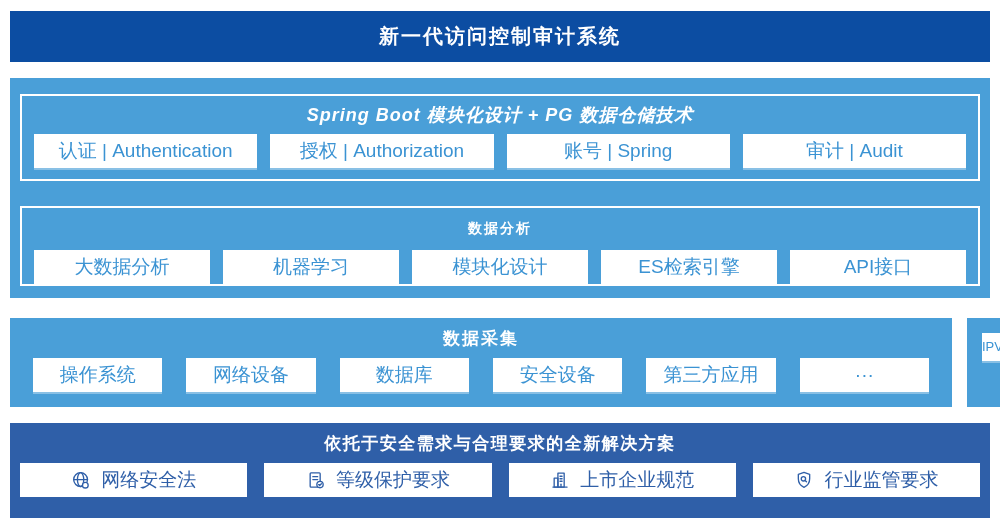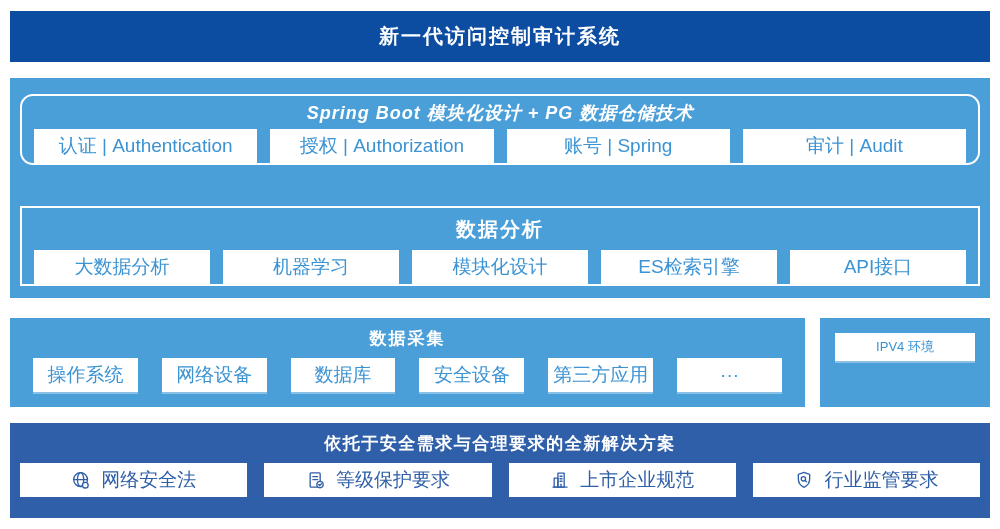--- a/index.html
+++ b/index.html
@@ -24,42 +24,42 @@
     flex:none;
   }
 
   
   .platform{
     margin-top:16px;height:220px;background:var(--section-blue,#4a9fd8);
     padding:16px 10px 12px;display:flex;flex-direction:column;justify-content:space-between;
     flex:none;
   }
   .inner-box{border:2px solid #ffffff;padding:0 12px;display:flex;flex-direction:column;}
-  .inner-box.spring{height:71px;border-radius:13px;}
+  .inner-box.spring{height:87px;}
   .inner-box.analysis{height:80px;}
   .inner-title{
     display:flex;align-items:center;justify-content:center;
     color:#ffffff;font-weight:bold;letter-spacing:1px;
   }
   .inner-box.spring .inner-title{height:38px;font-size:18px;font-style:italic;}
-  .inner-box.analysis .inner-title{height:46px;font-size:20px;letter-spacing:2px;}
+  .inner-box.analysis .inner-title{height:46px;font-size:14px;letter-spacing:2px;}
 
   .btn-row{display:flex;gap:13px;}
   .btn{
     height:34px;background:#ffffff;flex:1;
     display:flex;align-items:center;justify-content:center;
     color:var(--item-text-blue,#3b93d3);font-size:19px;cursor:default;
     box-shadow:0 2px 0 rgba(255,255,255,0.35);
     white-space:nowrap;
   }
 
   
   .row3{margin-top:20px;height:89px;display:flex;gap:15px;flex:none;}
   .collect{
-    width:795px;background:var(--section-blue,#4a9fd8);
+    width:942px;background:var(--section-blue,#4a9fd8);
     padding:0 23px;display:flex;flex-direction:column;flex:none;
   }
   .collect .sec-title{
     height:40px;display:flex;align-items:center;justify-content:center;
     color:#fff;font-size:17px;font-weight:bold;letter-spacing:2px;
   }
   .collect .btn-row{gap:24px;}
   .env{
     flex:1;background:var(--section-blue,#4a9fd8);
     padding:15px 15px 10px;display:flex;flex-direction:column;justify-content:space-between;

